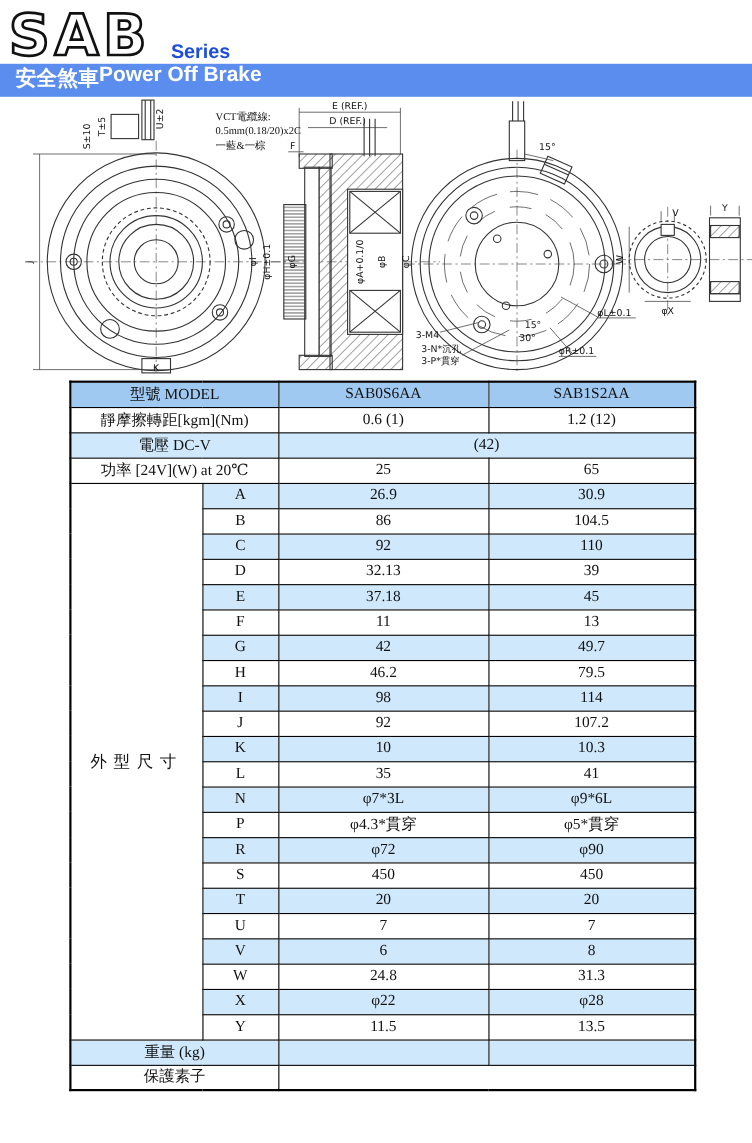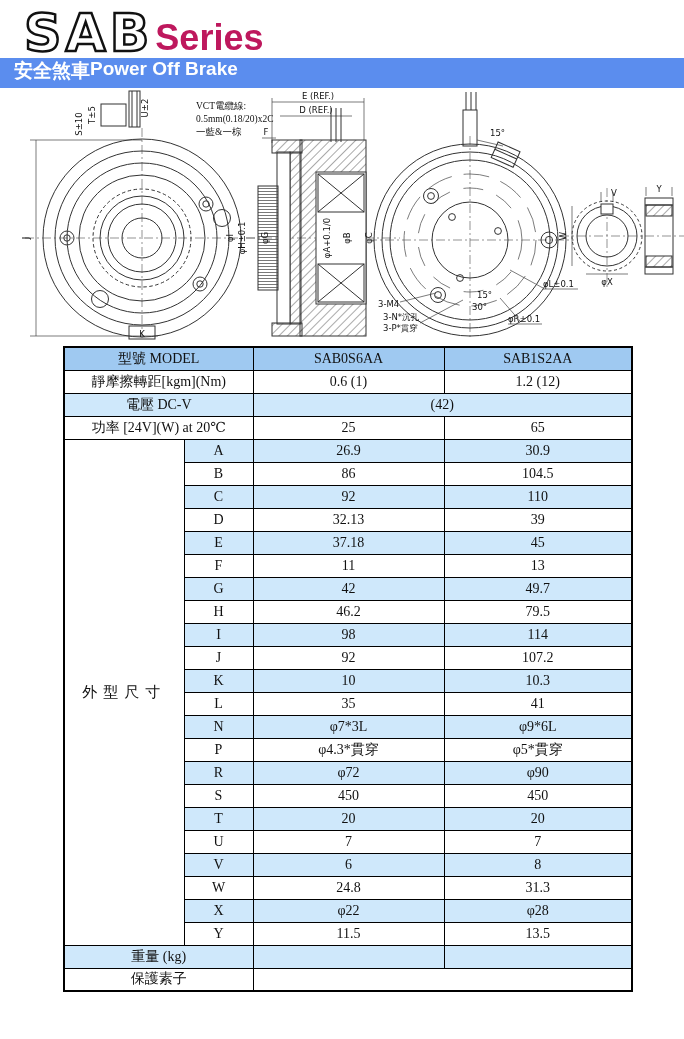--- a/index.html
+++ b/index.html
@@ -2,30 +2,30 @@
 <html><head>
 <meta charset="utf-8">
 <style>
   * { margin:0; padding:0; box-sizing:border-box; }
   html,body { background:#fff; }
   body {
     width:684px; height:1039px; position:relative; overflow:hidden;
     font-family:"Liberation Serif","DejaVu Serif",serif; color:#111;
   }
   
-  .hdr { height:58px; display:flex; align-items:flex-end; padding-left:24px; }
+  .hdr { height:58px; display:flex; align-items:flex-end; padding-left:8px; }
   .hdr .big {
     font-family:"DejaVu Sans","Liberation Sans",sans-serif;
     font-size:52px; font-weight:bold; line-height:0.95; color:#fff;
     -webkit-text-stroke:2.5px #111; letter-spacing:4px;
     text-shadow:0 0 1px #111;
   }
   .hdr .sub {
     font-family:"Liberation Sans","DejaVu Sans",sans-serif;
-    font-size:36px; font-weight:bold; color:#be185d; margin-left:2px; line-height:1.1;
+    font-size:18px; font-weight:bold; color:#1d4ed8; margin-left:18px; line-height:1.1;
   }
   .banner {
     height:30px; display:flex; align-items:flex-start; padding-left:14px;
     font-family:"Liberation Sans","DejaVu Sans",sans-serif;
     font-size:19px; font-weight:bold; color:#fff;
   }
   .banner .en { margin-left:0; }
   
   .draw-wrap { width:684px; height:254px; }
   svg .ln  { fill:none; stroke:#333; stroke-width:1; }

